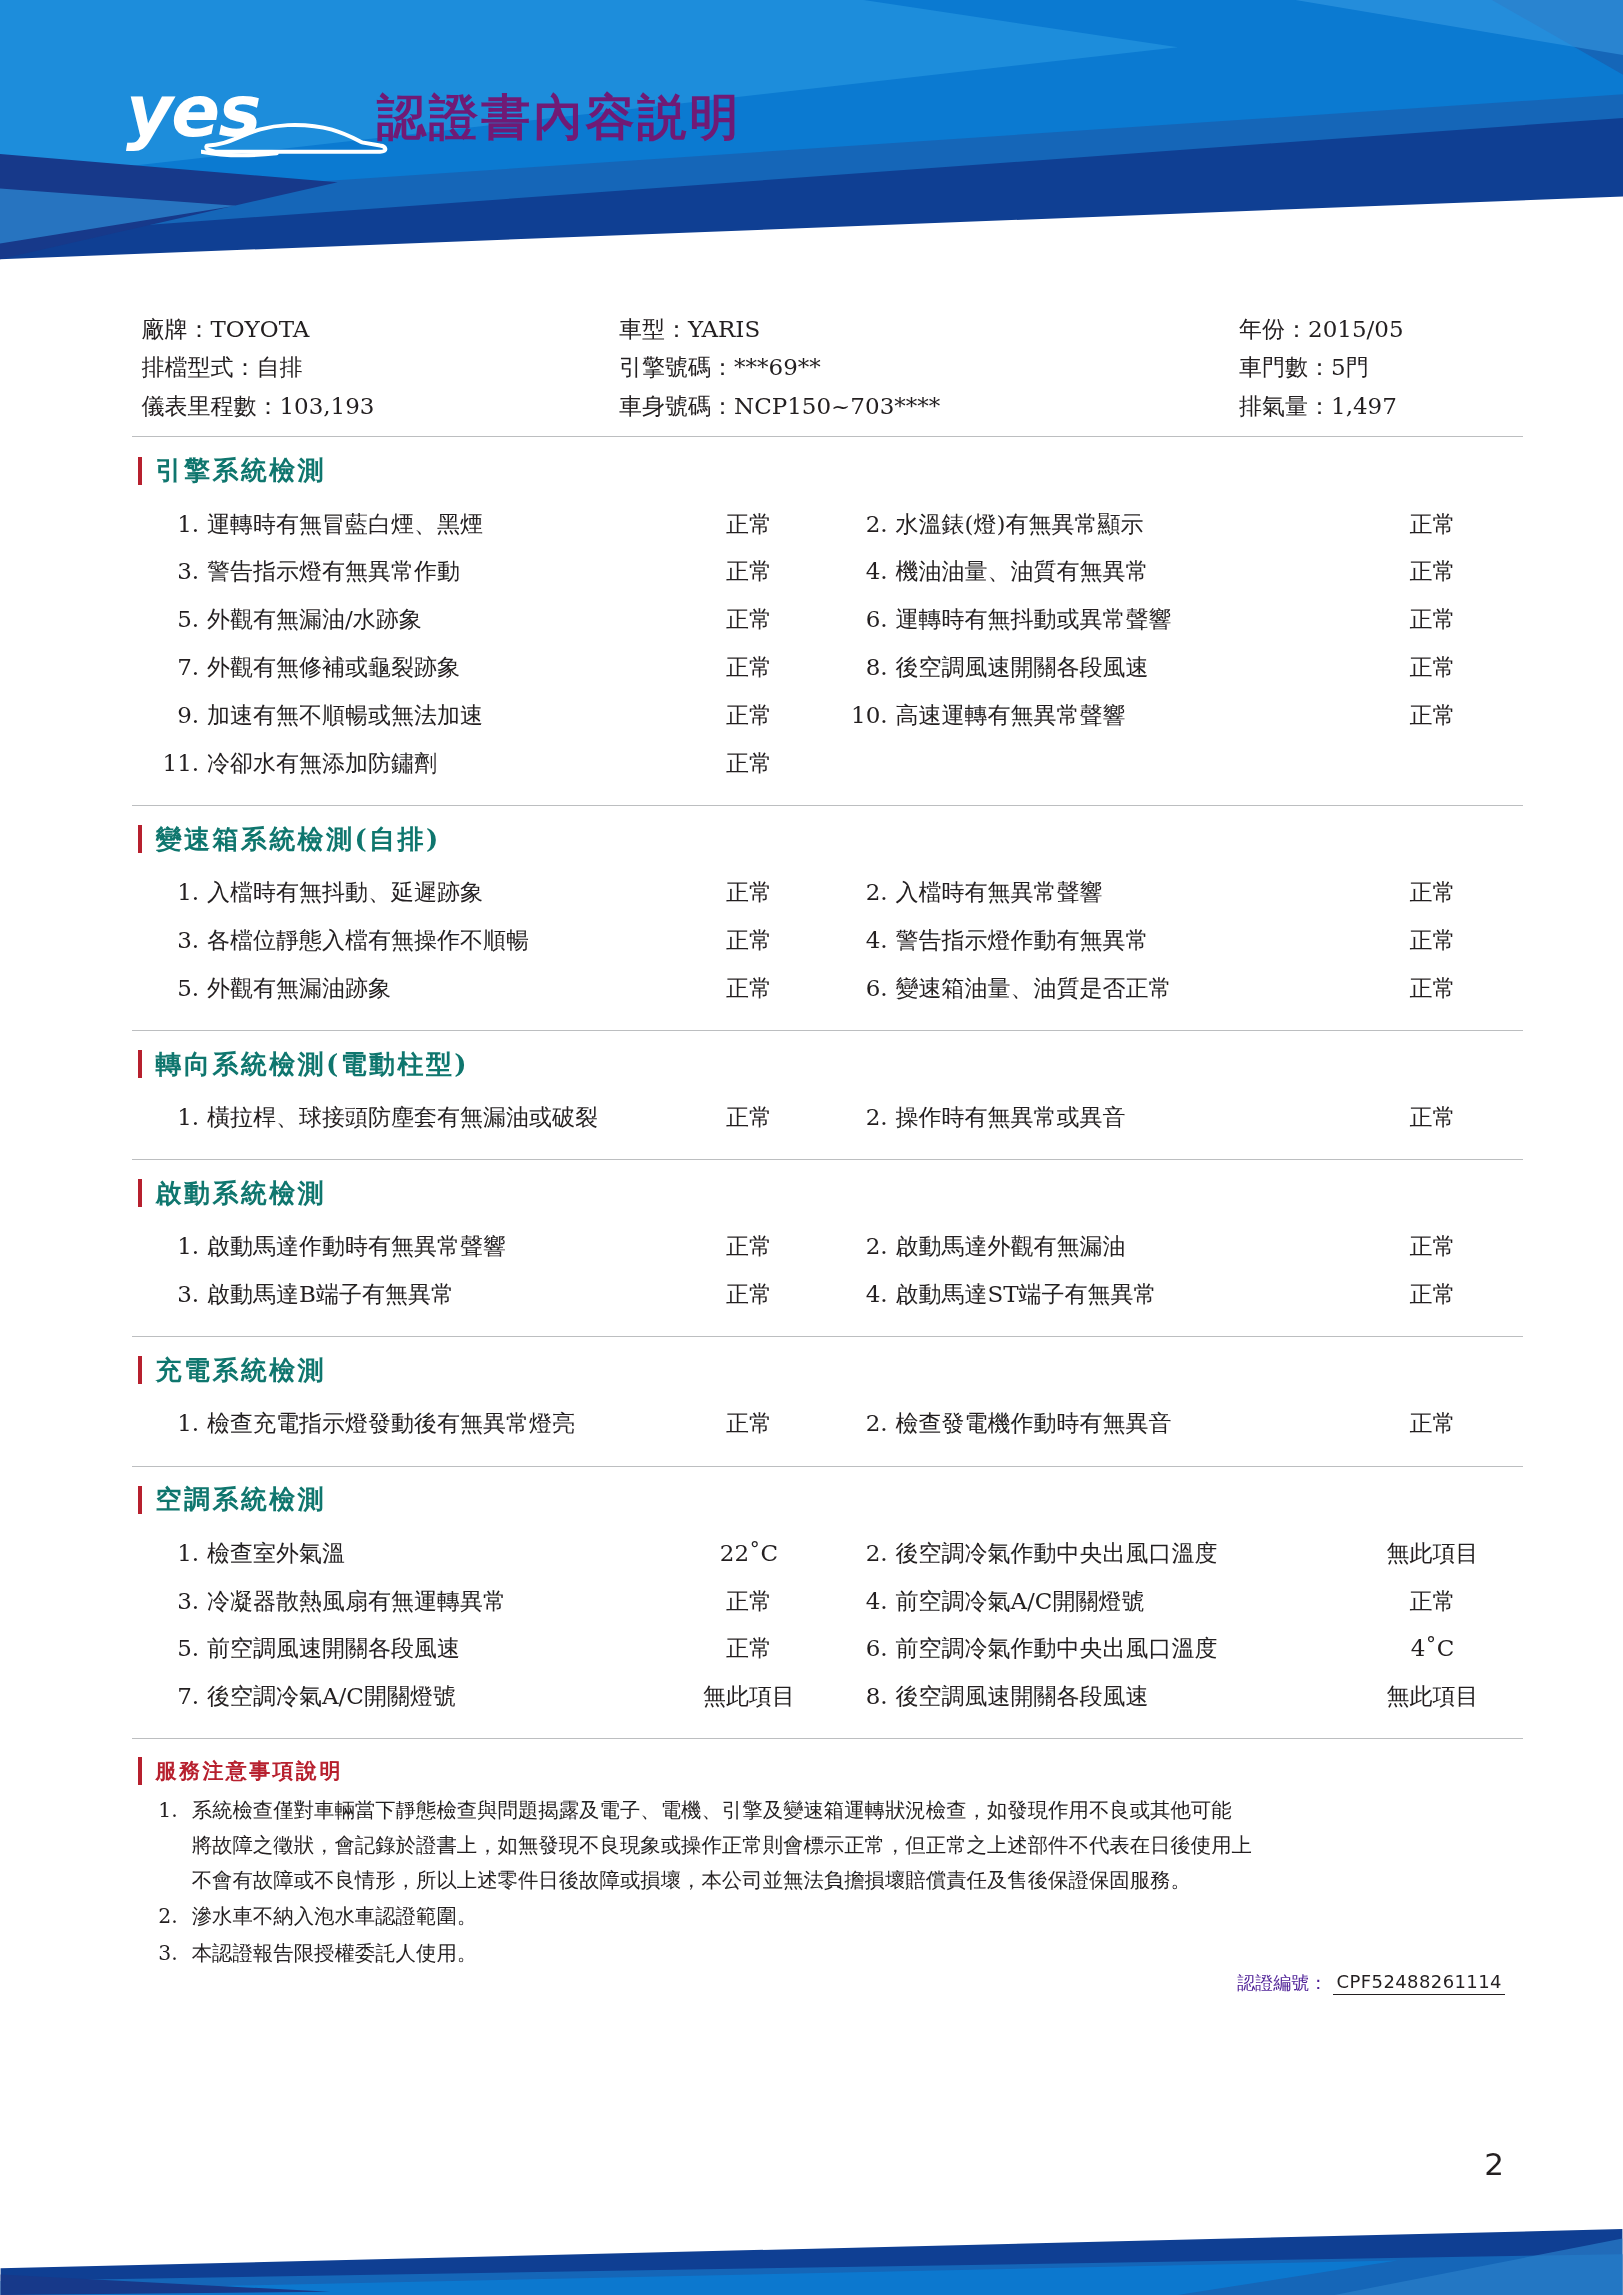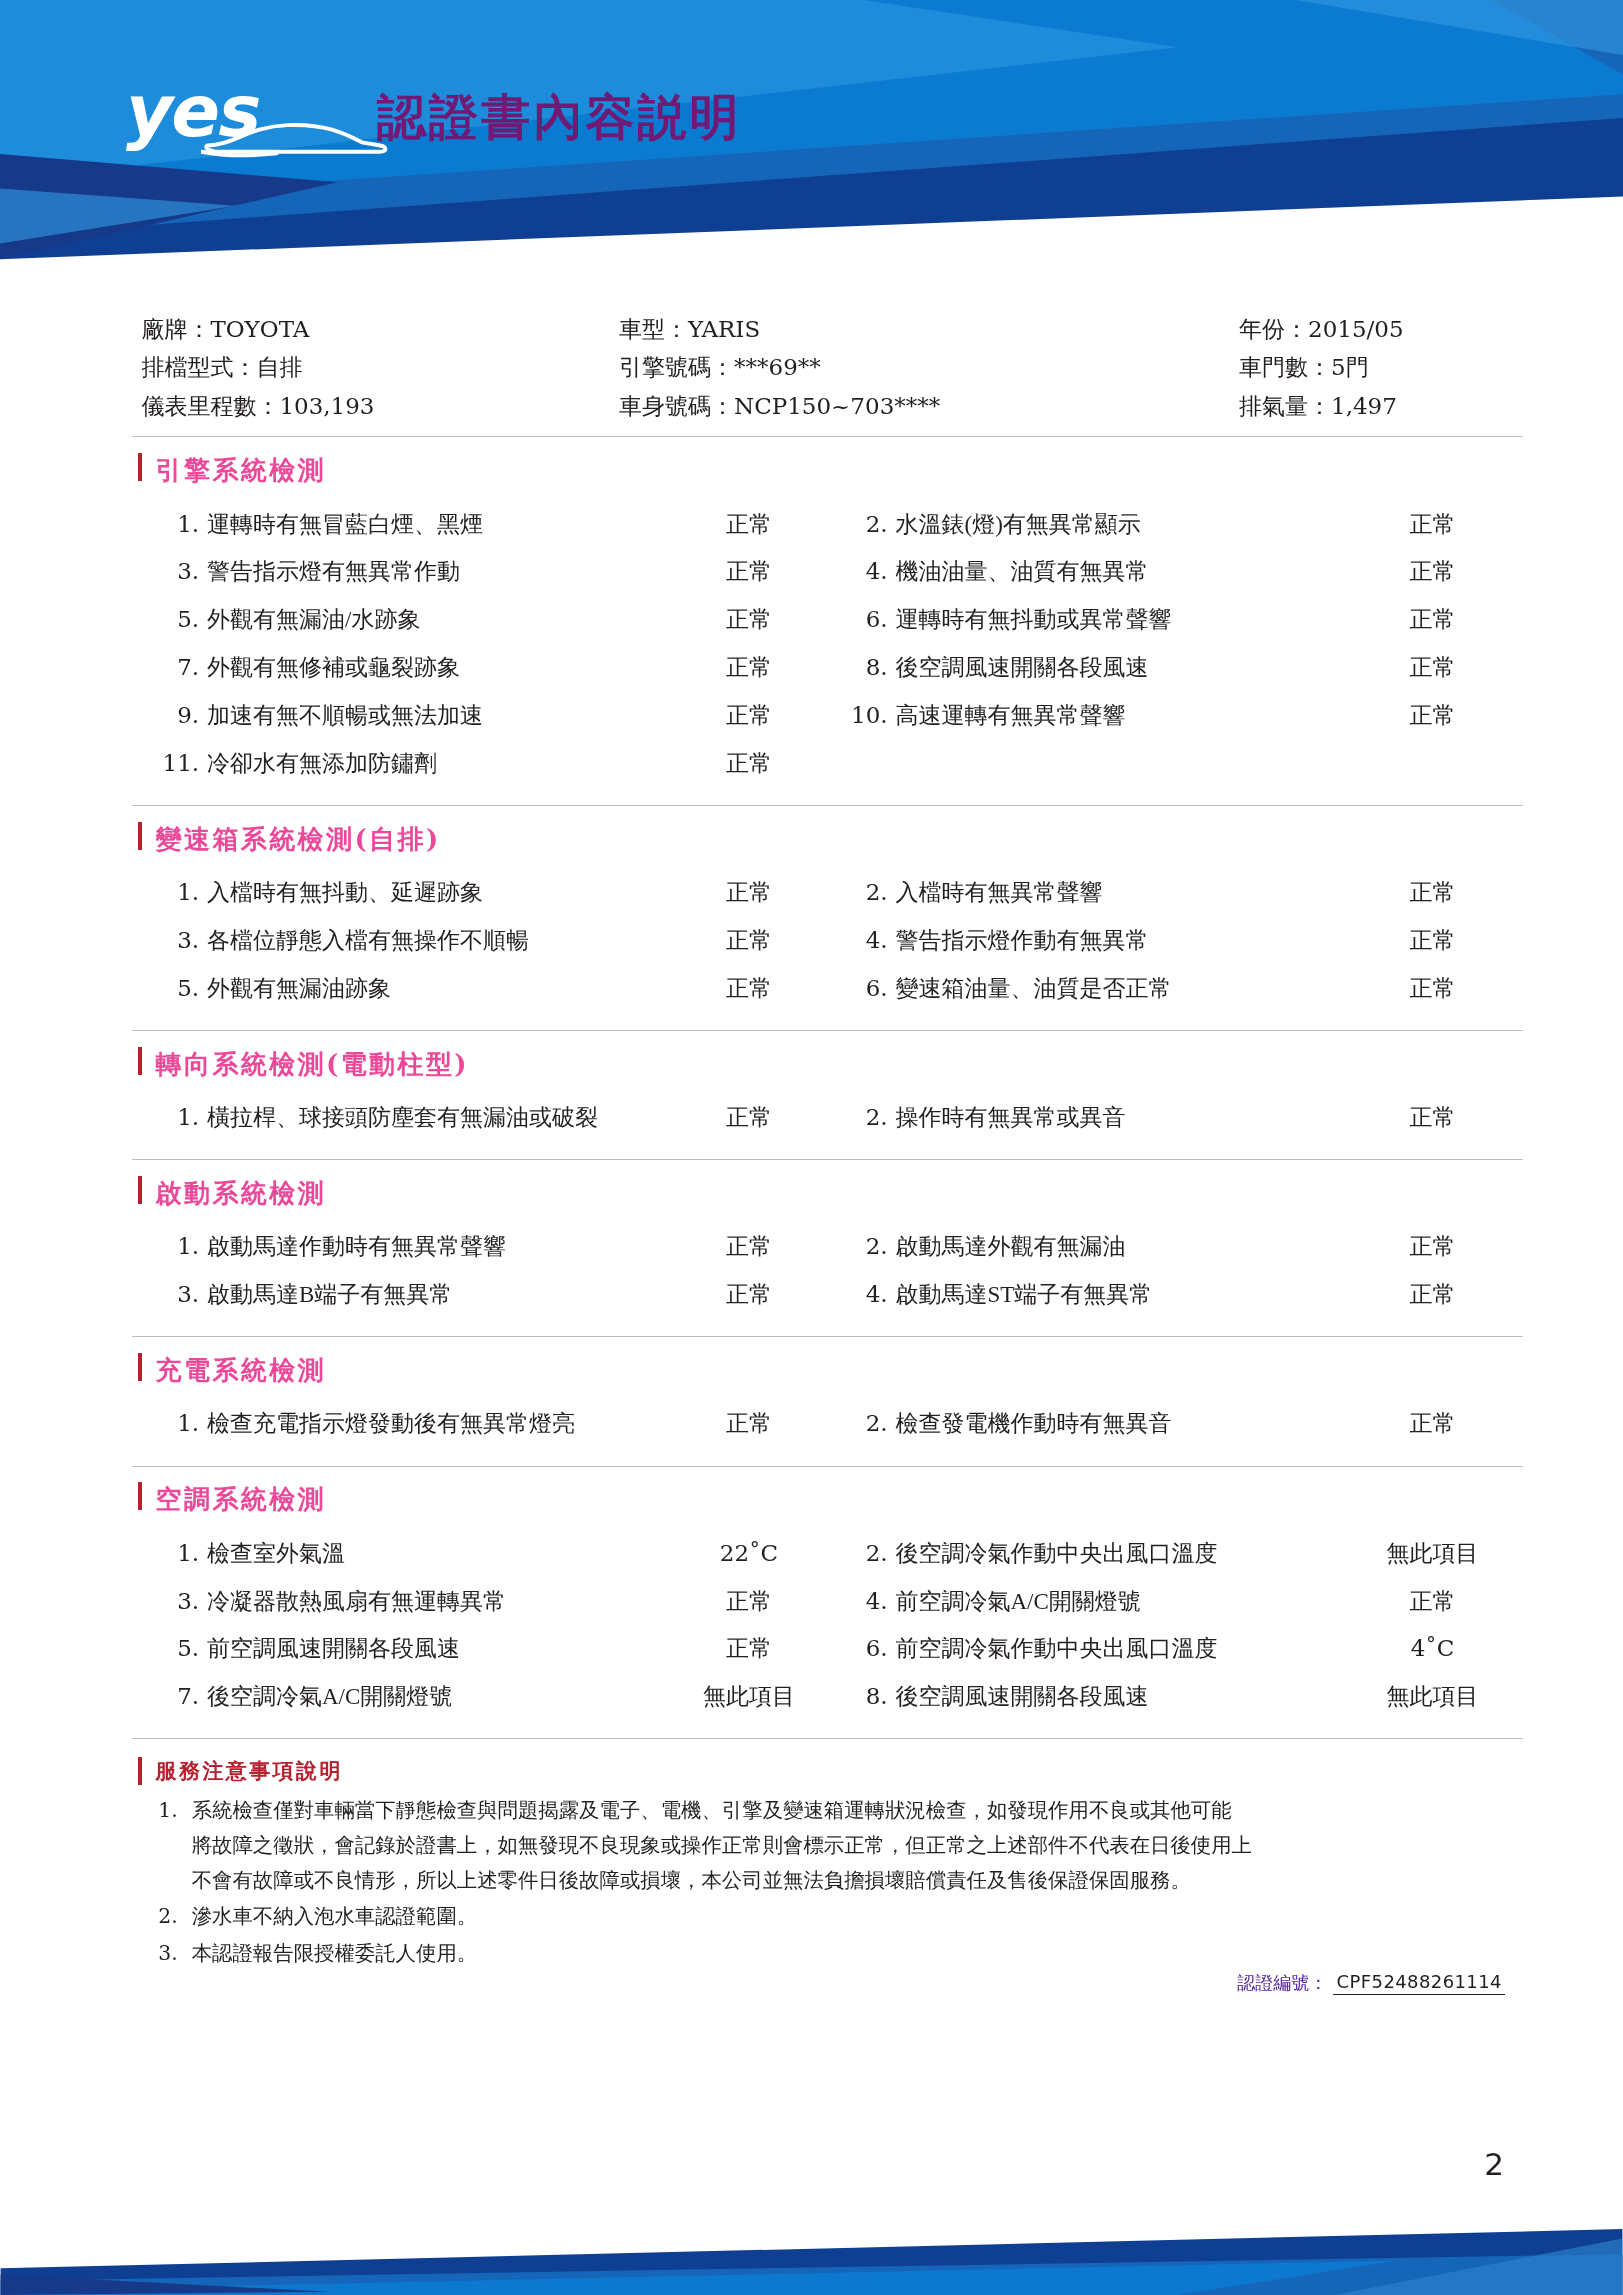--- a/index.html
+++ b/index.html
@@ -72,23 +72,24 @@
   .vi-col.c1 { width: 487px; padding-left: 9.4px; }
   .vi-col.c2 { width: 620px; }
   .vi-col.c3 { width: 275px; }
   .vi-row { white-space: nowrap; }
 
   
   .section { border-bottom: 1.6px solid #bcbec0; }
   .section:last-of-type { border-bottom: 1.6px solid #bcbec0; }
   .sec-title {
     display: flex;
+    align-items: center;
     padding: 15.7px 0 9.4px 6.3px;
     font-size: 26px;
-    color: #ec4899;
+    color: #0f766e;
     letter-spacing: 2.4px;
     font-weight: bold;
   }
   .sec-bar {
     display: inline-block;
     width: 3.9px;
     height: 28px;
     background: #b7202e;
     margin-right: 13.4px;
   }
@@ -107,21 +108,20 @@
   }
   .cell .num {
     width: 57px;
     text-align: right;
     padding-right: 7.9px;
     flex: 0 0 57px;
   }
   .cell .lbl {
     flex: 1 1 auto;
     white-space: nowrap;
-    font-family: Liberation Serif, serif;
   }
   .cell .val {
     width: 157px;
     flex: 0 0 157px;
     text-align: center;
     white-space: nowrap;
   }
   .cell.left .num { width: 75px; flex: 0 0 75px; }
   .cell.right .num { width: 68px; flex: 0 0 68px; }
   .cell.right .val { width: 181px; flex: 0 0 181px; text-align: center; }

